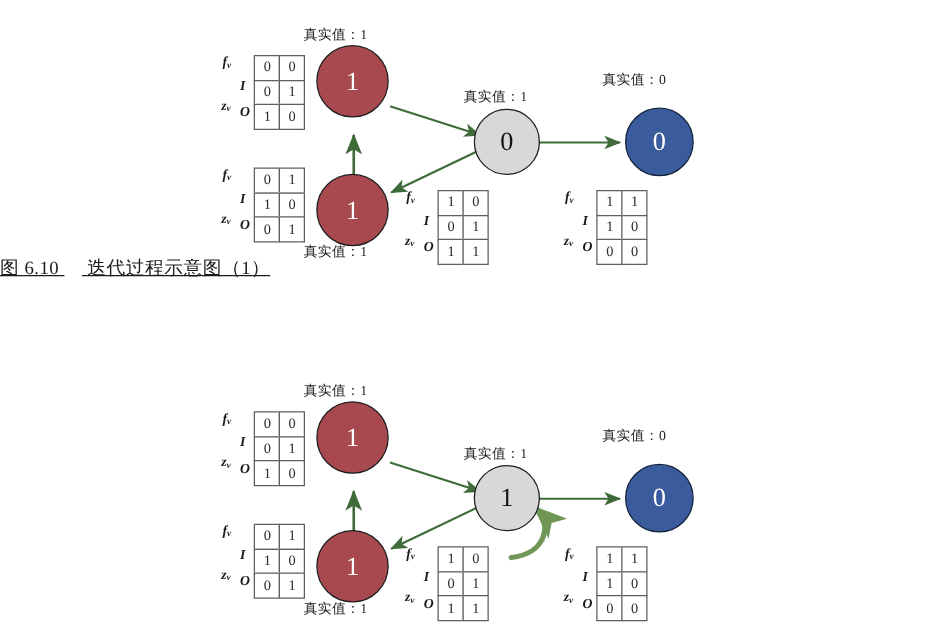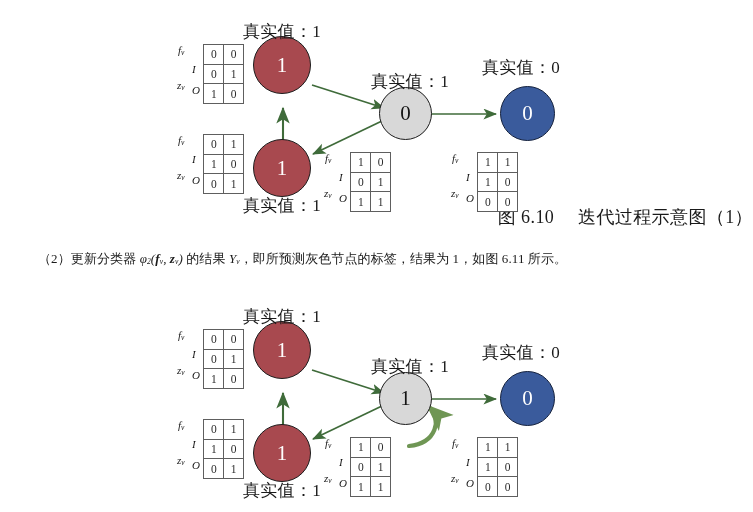--- a/index.html
+++ b/index.html
@@ -7,49 +7,49 @@
     width:753px;height:512px;background:#ffffff;
     font-family:"Liberation Serif","DejaVu Serif",serif;
     color:#1a1a1a;overflow:hidden;position:relative;
   }
   .page{position:relative;width:753px;height:512px;}
 
   
   .figure{position:absolute;left:0;width:753px;}
   .fig-canvas{position:relative;width:753px;height:195px;}
   .fig-caption{
-    text-align:right;font-size:18px;letter-spacing:.4px;
-    margin-top:2px;white-space:nowrap;
+    text-align:left;font-size:15px;letter-spacing:.4px;
+    margin-top:2px;white-space:nowrap;text-decoration:underline;
   }
   .fig-caption .cap-gap{display:inline-block;width:14px;}
 
   
   .node{
     position:absolute;border-radius:50%;
     display:flex;align-items:center;justify-content:center;
     font-size:21px;line-height:1;z-index:4;
     box-sizing:border-box;
   }
   .node.red{background:#a8494f;border:1.6px solid #1d1d1d;color:#ffffff;}
   .node.gray{background:#d8d8d8;border:1.6px solid #1d1d1d;color:#141414;}
   .node.blue{background:#3a5b9c;border:1.6px solid #14213d;color:#ffffff;}
 
   
   .truth{
-    position:absolute;font-size:17px;white-space:nowrap;z-index:5;
+    position:absolute;font-size:11px;white-space:nowrap;z-index:5;
     letter-spacing:.3px;
   }
 
   
   .matrix{position:absolute;z-index:3;display:flex;align-items:center;}
   .mat-labels{
     position:relative;width:26px;height:66px;
     font-family:"Liberation Serif","DejaVu Serif",serif;
   }
-  .lbl{position:absolute;font-style:italic;font-size:11px;white-space:nowrap;}
+  .lbl{position:absolute;font-style:italic;font-size:11px;white-space:nowrap;font-weight:bold;}
   .lbl-f{left:0px;top:3px;}
   .lbl-z{left:-1px;top:38px;}
   .lbl-I{left:14px;top:22px;}
   .lbl-O{left:14px;top:43px;}
   .sub{font-size:7.5px;vertical-align:-1px;font-style:italic;}
   .mat-grid{display:flex;flex-direction:column;}
   .mat-row{display:flex;}
   .cell{
     width:21px;height:21px;border:1.3px solid #5e5e5e;
     background:#ffffff;margin:-0.65px;
@@ -196,23 +196,20 @@
 
     </div>
 
     <div class="fig-caption">
       <span>图 6.10</span>
       <span class="cap-gap"></span>
       <span>迭代过程示意图（1）</span>
     </div>
   </div>
 
-  <div class="para" style="left:38px;top:249px;">
-    <span>（2）更新分类器 </span><span class="it">φ</span><span class="sub">2</span><span class="it">(</span><span class="bi">f</span><span class="sub">v</span><span>, </span><span class="bi">z</span><span class="sub">v</span><span class="it">)</span><span> 的结果 </span><span class="it">Y</span><span class="sub">v</span><span>，即所预测灰色节点的标签，结果为 1，如图 6.11 所示。</span>
-  </div>
 
   <div class="figure" style="top:293px;">
     <div class="fig-canvas">
 
       <svg class="edges" viewBox="0 0 753 195">
         <defs>
           <marker id="ah2" markerWidth="9" markerHeight="9" refX="7.4" refY="3.2" orient="auto" markerUnits="strokeWidth">
             <path d="M0,0 L8,3.2 L0,6.4 L2,3.2 z" fill="#3f6b3a"></path>
           </marker>
           <marker id="ah3" markerWidth="7" markerHeight="7" refX="5.6" refY="2.6" orient="auto" markerUnits="strokeWidth">

